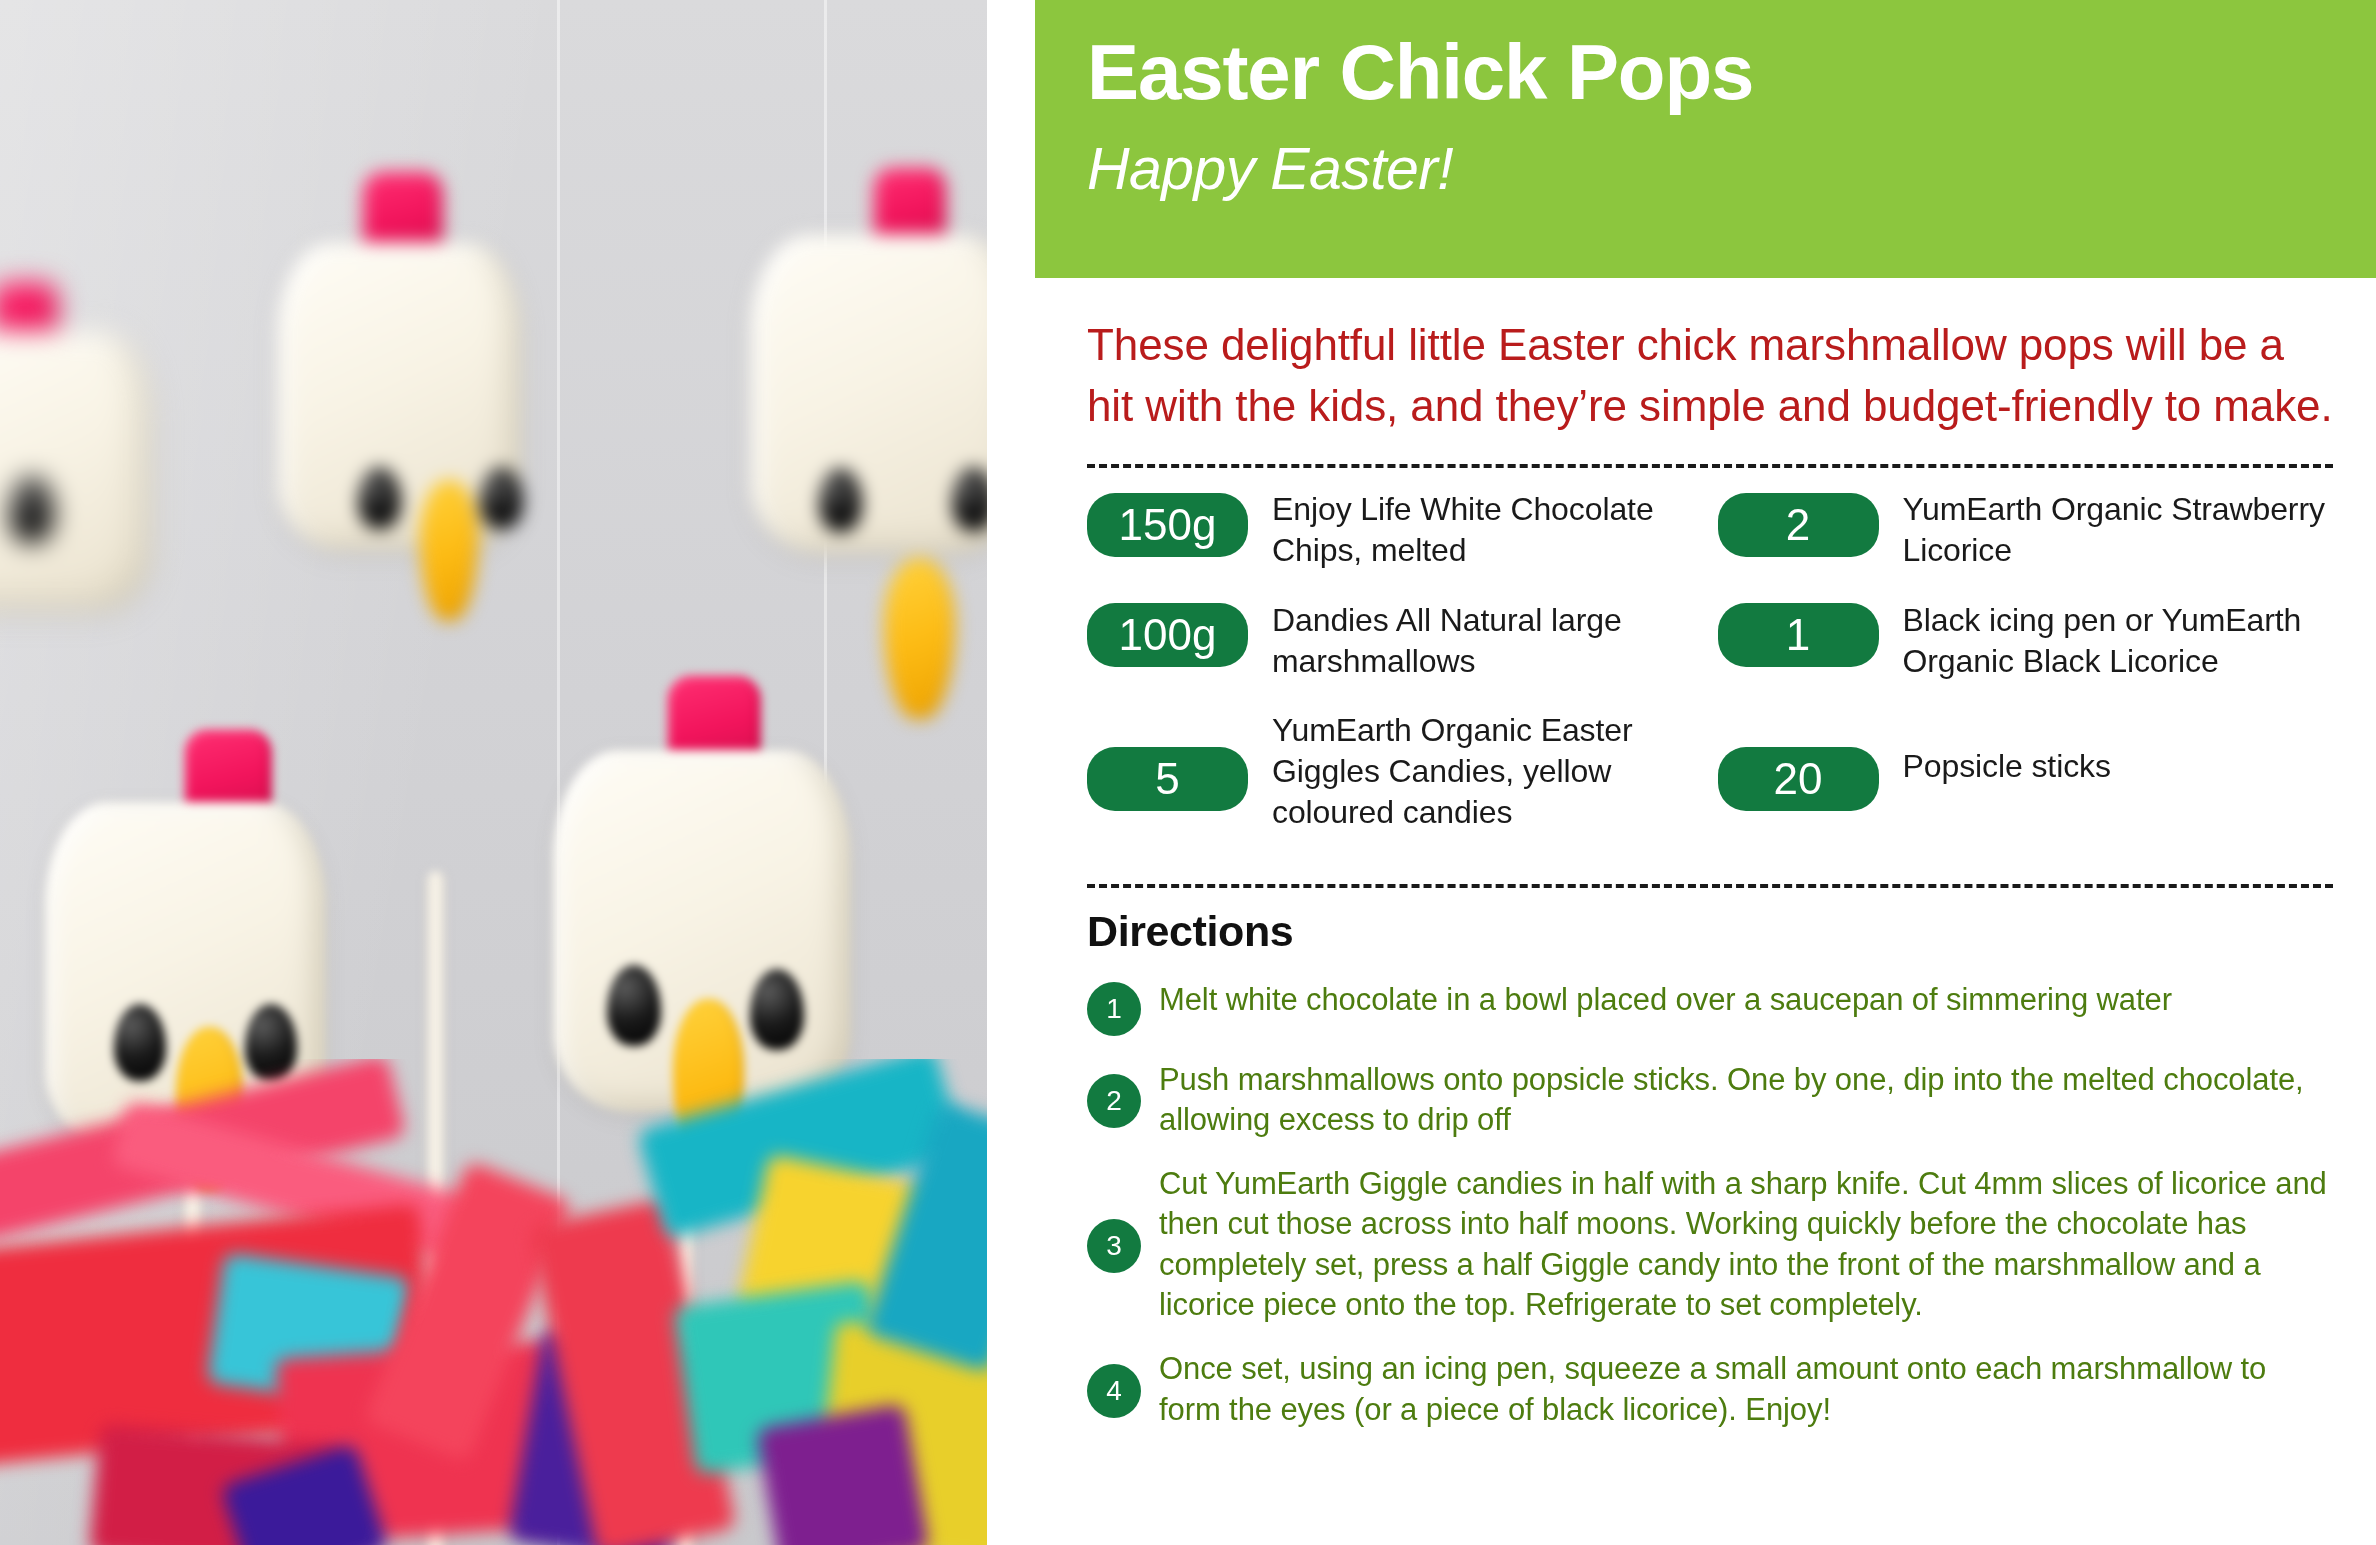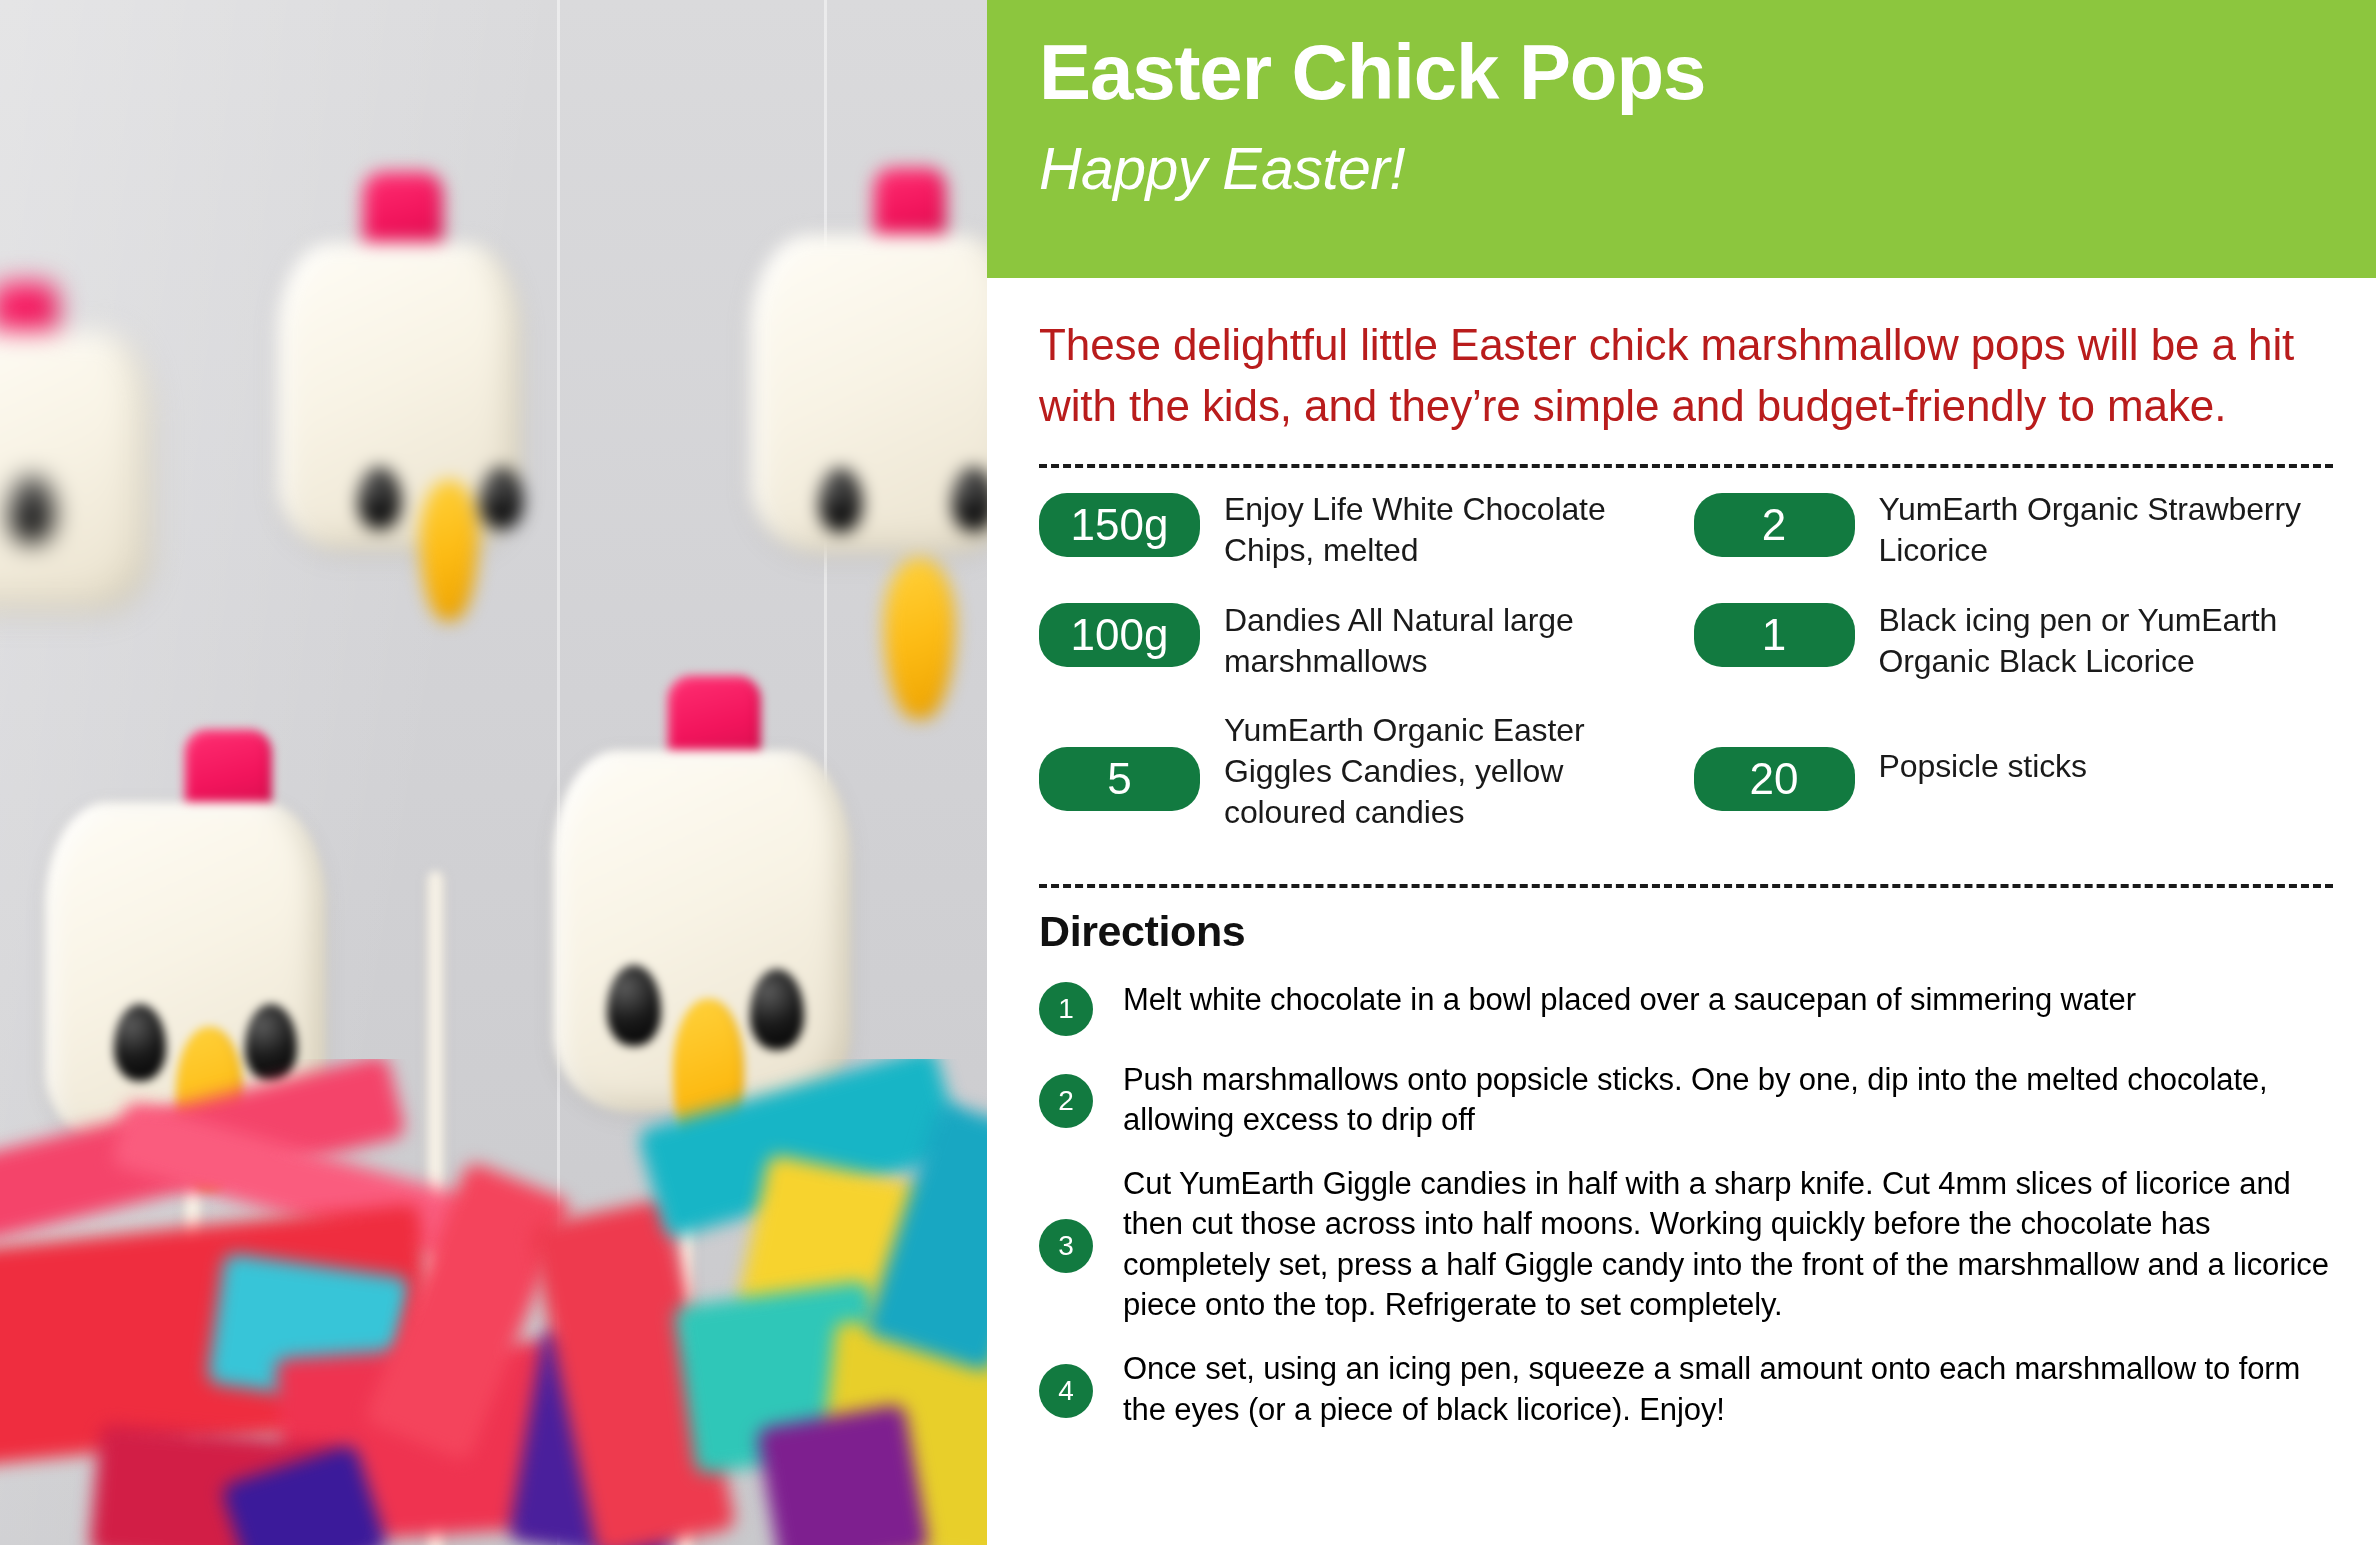--- a/index.html
+++ b/index.html
@@ -11,20 +11,21 @@
     background: #ffffff;
     font-family: "Liberation Sans", sans-serif;
   }
 
   .card {
     position: relative;
     width: 2376px;
     height: 1546px;
     display: flex;
     background: #ffffff;
+    gap: 48px;
   }
 
   
   .photo {
     position: relative;
     width: 987px;
     height: 1546px;
     flex: 0 0 987px;
     overflow: hidden;
     background: linear-gradient(175deg, #d6d6d8 0%, #d2d2d4 38%, #cdcdd0 62%, #c8c8ca 100%);
@@ -200,24 +201,24 @@
     border-radius: 50%;
     background: #127A40;
     color: #ffffff;
     font-size: 28px;
     display: flex;
     align-items: center;
     justify-content: center;
     margin-top: 1.9px;
   }
   .dir-text {
-    margin-left: 30px;
+    margin-left: 18px;
     font-size: 31px;
     line-height: 1.30;
-    color: #000000;
+    color: #4d7c0f;
     max-width: 1307px;
     letter-spacing: -0.1px;
   }
 </style>
 </head>
 <body>
 
 <div class="card">
 
   <div class="photo">

